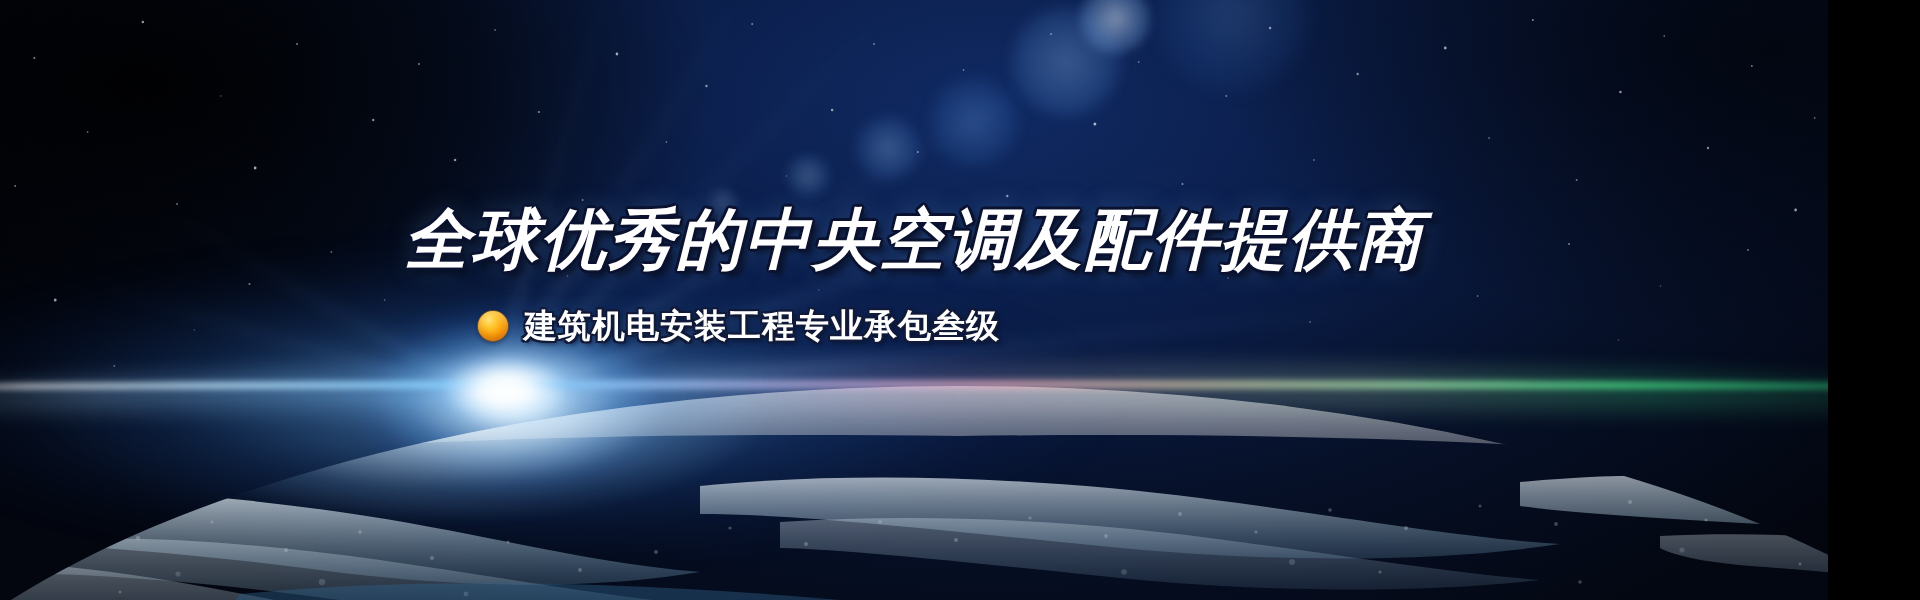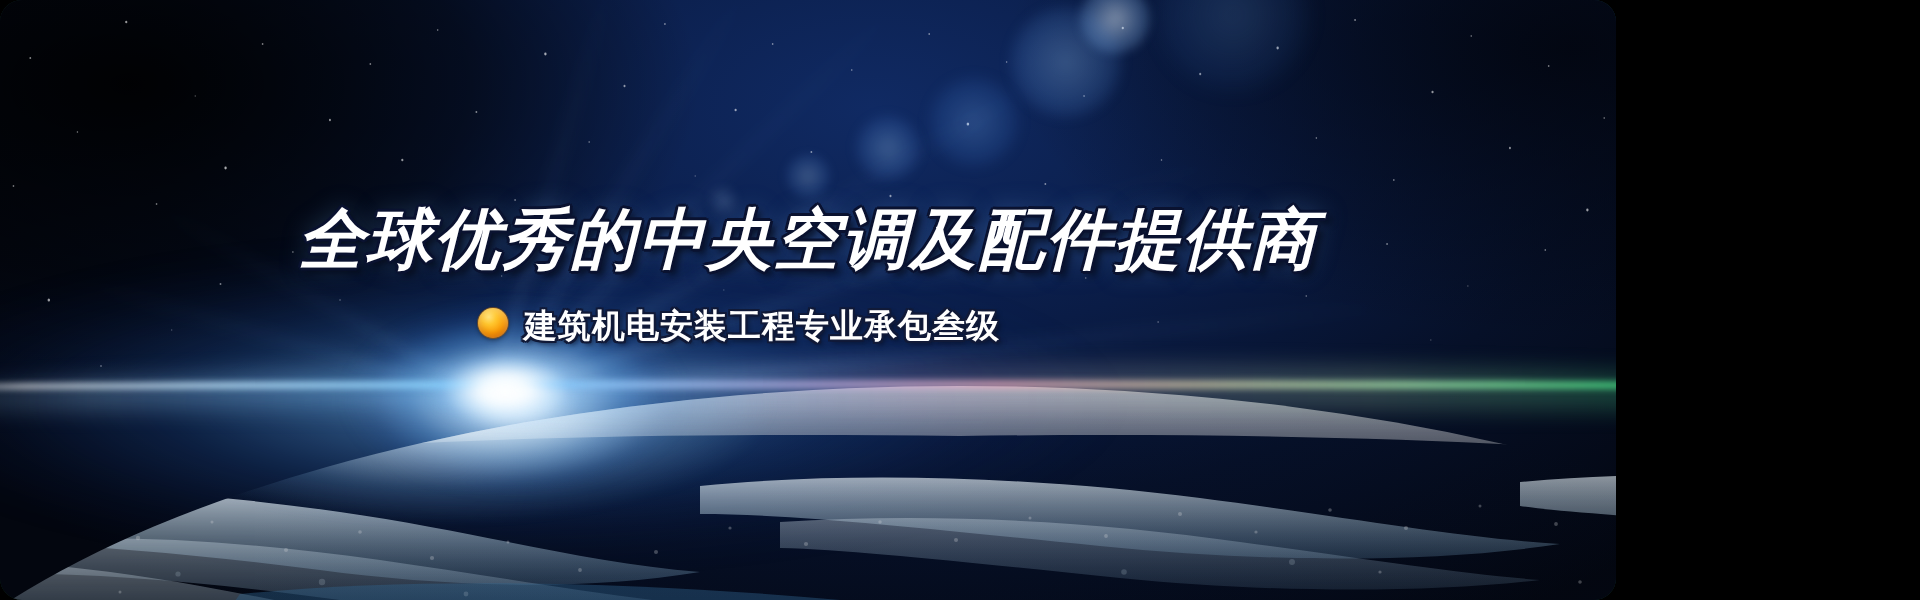--- a/index.html
+++ b/index.html
@@ -1,22 +1,21 @@
 <!DOCTYPE html>
 <html><head>
 <meta charset="utf-8">
 <title>Banner</title>
 <style>
   html,body{margin:0;padding:0;background:#000;}
   body{width:1920px;height:600px;overflow:hidden;font-family:"Liberation Sans","DejaVu Sans",sans-serif;}
 
   #banner{
-    position:relative;width:1616px;height:600px;overflow:hidden;
+    position:relative;width:1828px;height:600px;overflow:hidden;
     background:#14532d;
-    border-radius:22px;
   }
 
   
   .space-base{
     position:absolute;inset:0;
     background:
       radial-gradient(ellipse 1100px 620px at 54% 18%, #102a63 0%, #0a1c46 38%, #061028 66%, #03060f 100%),
       linear-gradient(100deg, #020308 0%, #04070f 16%, #081230 40%, #0a1a44 62%, #081638 80%, #040a1c 100%);
   }
   .space-tint{
@@ -149,21 +148,21 @@
     letter-spacing:2px;color:#ffffff;white-space:nowrap;
     text-shadow:
       3px 0 0 #0a1230, -3px 0 0 #0a1230, 0 3px 0 #0a1230, 0 -3px 0 #0a1230,
       2px 2px 0 #0a1230, -2px 2px 0 #0a1230, 2px -2px 0 #0a1230, -2px -2px 0 #0a1230,
       5px 5px 7px rgba(2,6,18,.82),
       0 0 26px rgba(120,185,255,.34);
   }
 
   .bullets{position:absolute;left:0;right:0;top:308px;}
   .bullet-row{
-    display:flex;justify-content:flex-start;
+    display:flex;align-items:center;justify-content:flex-start;
     margin:0 0 16px 0;padding-left:478px;
   }
   .bullet-dot{
     width:30px;height:30px;border-radius:50%;flex:none;margin-right:16px;
     background:radial-gradient(circle at 36% 30%, #ffe27a 0%, #ffc62e 26%, #fb9d08 58%, #e87a04 82%, #c95d02 100%);
     box-shadow:
       0 0 0 1px rgba(170,92,4,.55),
       0 2px 5px rgba(0,0,0,.45),
       inset 0 -3px 7px rgba(180,85,0,.45),
       inset 0 3px 7px rgba(255,240,170,.55);

